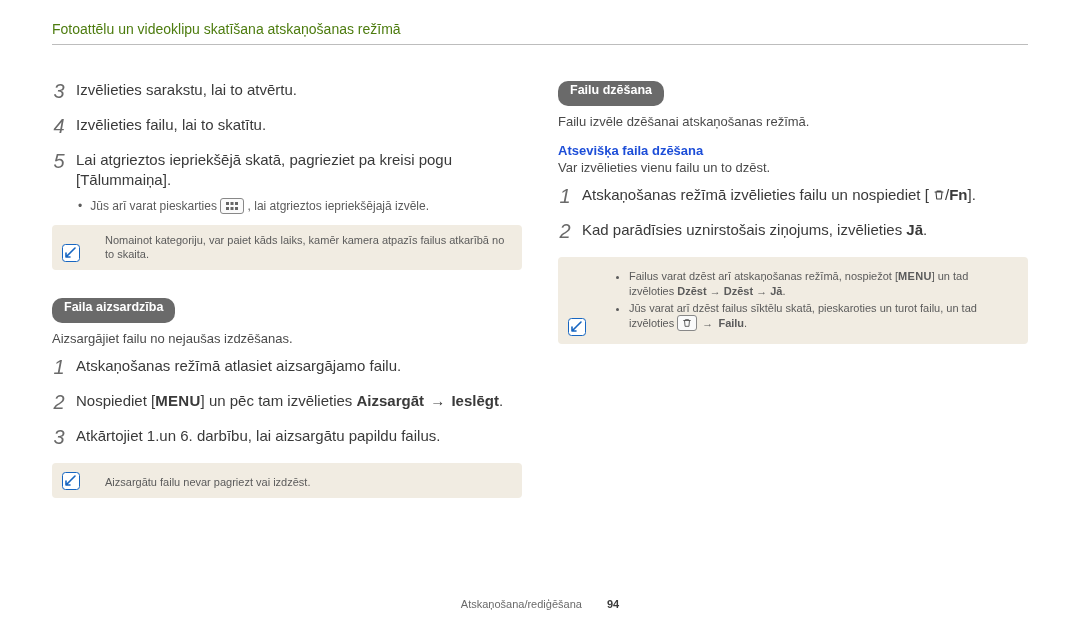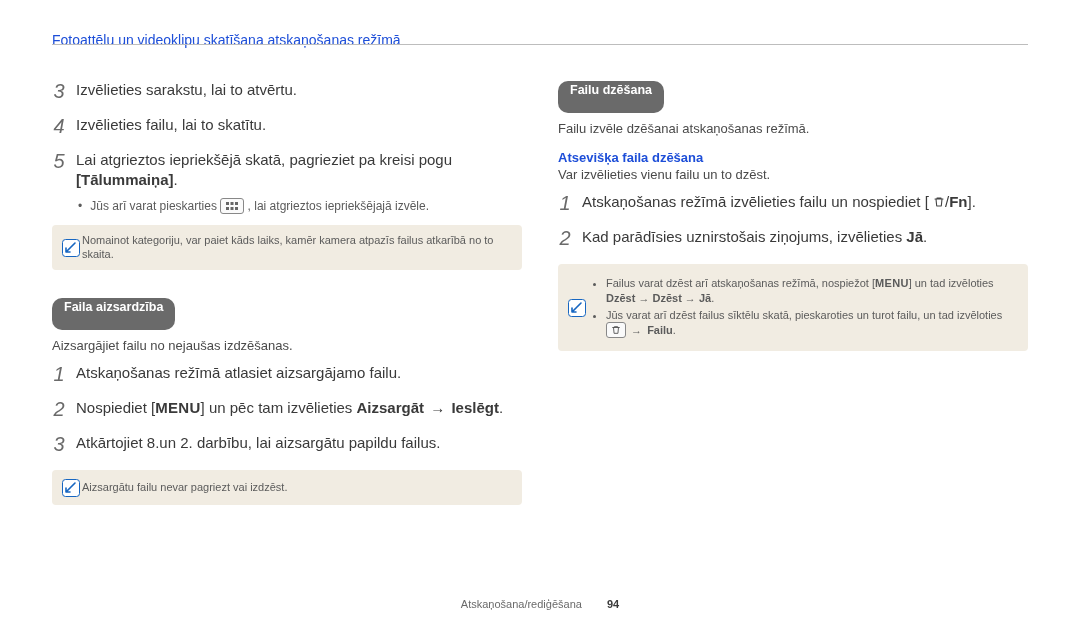--- a/index.html
+++ b/index.html
@@ -21,23 +21,23 @@
   .top-rule {
     position: absolute;
     left: 52px;
     right: 52px;
     top: 44px;
     border-top: 1px solid #bdbdbd;
   }
   .header-title {
     position: absolute;
     left: 52px;
-    top: 32px;
+    top: 21px;
     font-size: 14px;
-    color: #1d4ed8;
+    color: #4d7c0f;
   }
   .columns {
     display: flex;
     gap: 36px;
     padding: 80px 52px 0 52px;
     box-sizing: border-box;
   }
   .col {
     flex: 1 1 0;
     min-width: 0;
@@ -60,43 +60,43 @@
     text-align: center;
     position: relative;
     top: -2px;
   }
   .step-body {
     flex: 1 1 auto;
     font-size: 15px;
     color: #3a3a3a;
   }
   .step-body .bracket {
-    font-weight: 700;
+    font-weight: 400;
   }
 
   .sub-bullet {
     display: flex;
     gap: 8px;
     margin: 2px 0 4px 26px;
     font-size: 12px;
     color: #5b5b5b;
     line-height: 1.3;
   }
   .sub-bullet .dot {
     flex: 0 0 auto;
   }
 
   .note-box {
     margin: 10px 0 14px 0;
     background: #f1ece2;
     border-radius: 4px;
     padding: 8px 12px 8px 10px;
     display: flex;
-    gap: 2px;
-    align-items: center;
+    gap: 25px;
+    align-items: flex-end;
   }
   .note-icon {
     width: 18px;
     height: 18px;
     flex: 0 0 auto;
     margin-top: 1px;
   }
   .note-body {
     font-size: 11px;
     color: #5b5b5b;
@@ -108,21 +108,21 @@
   }
   .note-body li {
     margin-bottom: 2px;
   }
 
   .tag {
     display: inline-block;
     background: #6a6a6a;
     color: #fff;
     border-radius: 10px;
-    padding: 2px 12px 16px 12px;
+    padding: 2px 12px 9px 12px;
     font-size: 12.5px;
     font-weight: 600;
     margin: 14px 0 6px 0;
   }
   .tag-intro {
     font-size: 13px;
     color: #4a4a4a;
     margin: 2px 0 10px 0;
   }
 
@@ -233,21 +233,21 @@
         <div class="step-body">Atskaņošanas režīmā atlasiet aizsargājamo failu.</div>
       </div>
       <div class="step">
         <div class="step-num">2</div>
         <div class="step-body">
           <span>Nospiediet [</span><span class="menu-label">MENU</span><span>] un pēc tam izvēlieties </span><b>Aizsargāt</b><span class="arrow"> → </span><b>Ieslēgt</b><span>.</span>
         </div>
       </div>
       <div class="step">
         <div class="step-num">3</div>
-        <div class="step-body">Atkārtojiet 8.un 2. darbību, lai aizsargātu papildu failus.</div>
+        <div class="step-body">Atkārtojiet 1.un 6. darbību, lai aizsargātu papildu failus.</div>
       </div>
 
       <div class="note-box">
         <svg class="note-icon" viewBox="0 0 18 18">
           <rect x="0.5" y="0.5" width="17" height="17" rx="3" fill="#fff" stroke="#1766c1"></rect>
           <path d="M4 13 L13 4 M4 13 L4 9 M4 13 L8 13" fill="none" stroke="#1766c1" stroke-width="1.6" stroke-linecap="round"></path>
         </svg>
         <div class="note-body">Aizsargātu failu nevar pagriezt vai izdzēst.</div>
       </div>
 

